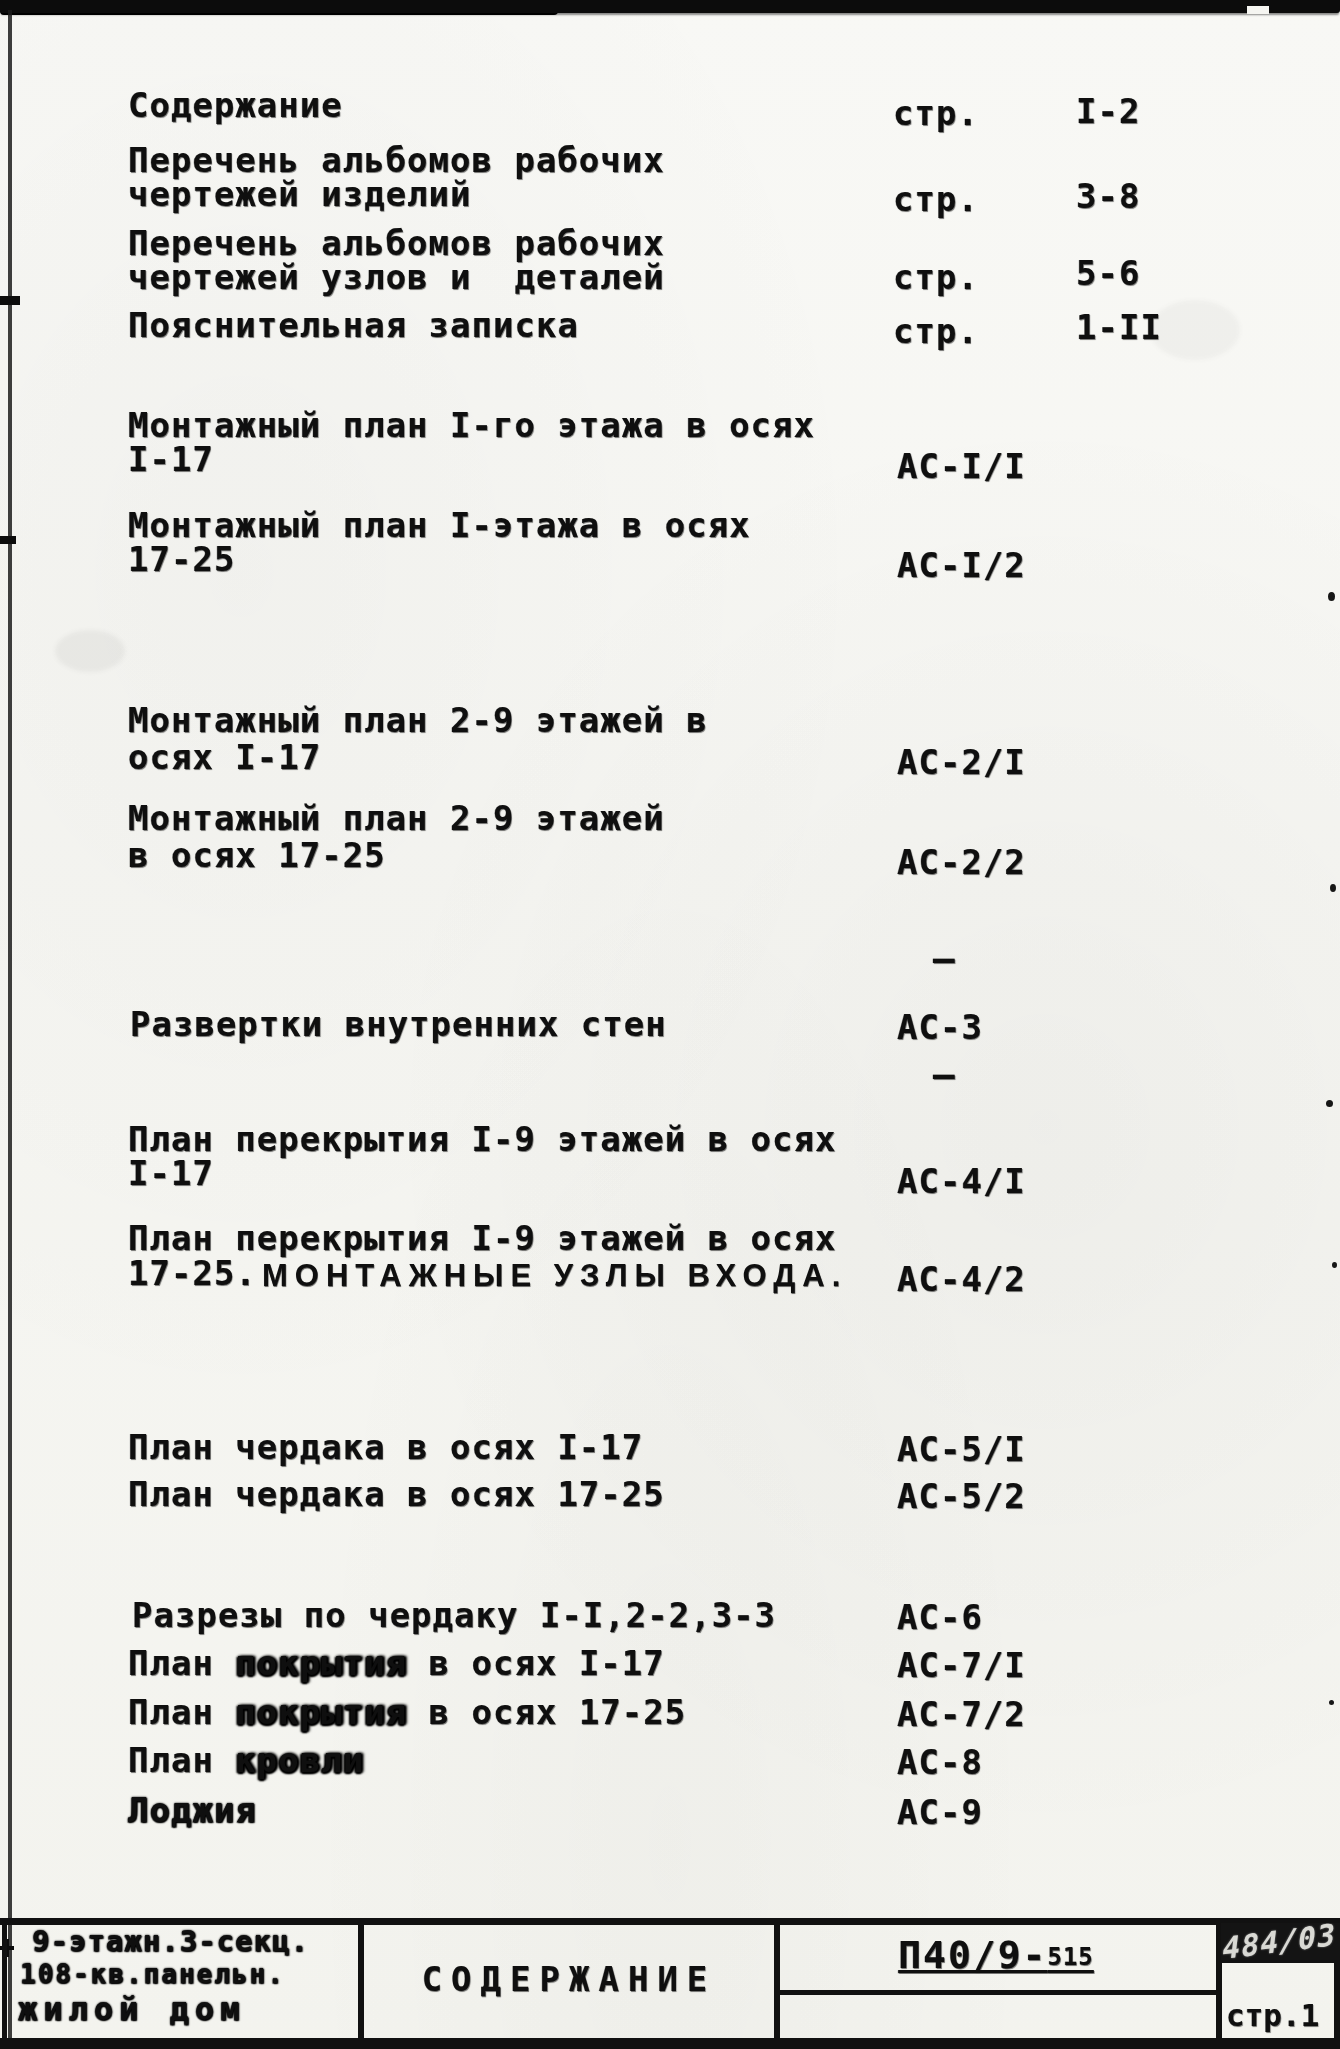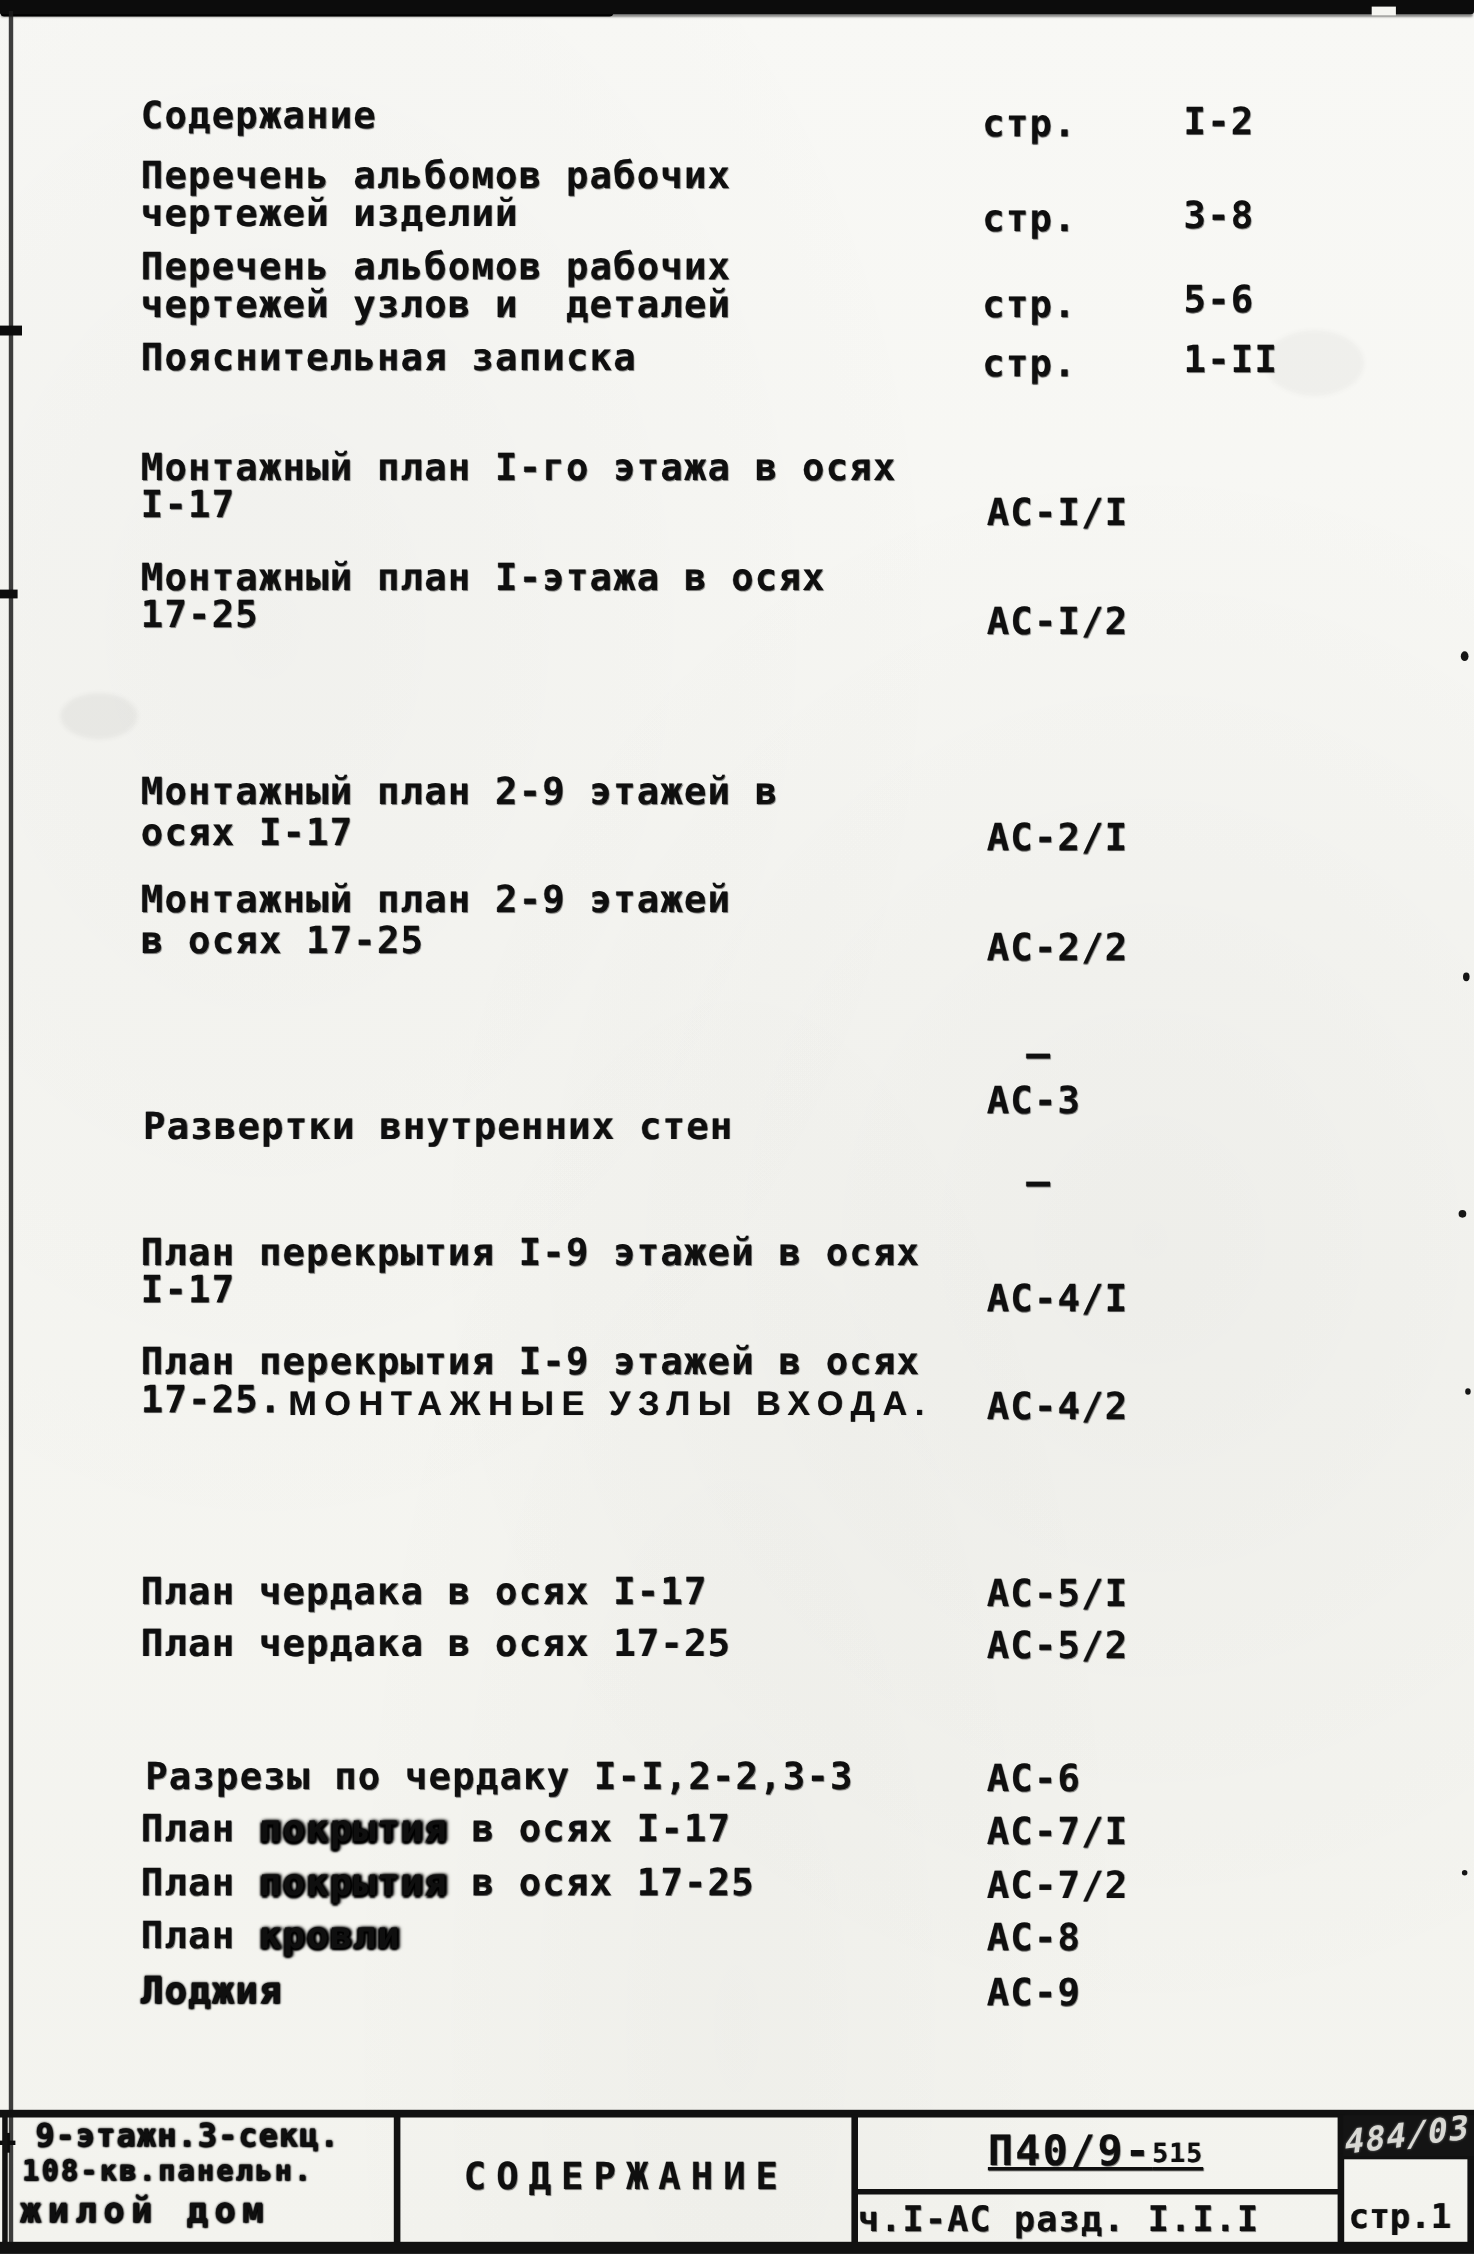--- a/index.html
+++ b/index.html
@@ -38,21 +38,21 @@
   
   .e0l1{left:128px;top:88px}   .e0r{left:893px;top:96px}  .e0p{left:1076px;top:94px}
   .e1l1{left:128px;top:143px}  .e1l2{left:128px;top:177px}.e1r{left:893px;top:182px}.e1p{left:1076px;top:179px}
   .e2l1{left:128px;top:226px}  .e2l2{left:128px;top:260px}.e2r{left:893px;top:260px}.e2p{left:1076px;top:256px}
   .e3l1{left:128px;top:308px}  .e3r{left:893px;top:314px} .e3p{left:1076px;top:310px}
   .e4l1{left:128px;top:408px}  .e4l2{left:128px;top:442px}.e4c{left:897px;top:449px}
   .e5l1{left:128px;top:508px}  .e5l2{left:128px;top:542px}.e5c{left:897px;top:548px}
   .e6l1{left:128px;top:703px}  .e6l2{left:128px;top:740px}.e6c{left:897px;top:745px}
   .e7l1{left:128px;top:801px}  .e7l2{left:128px;top:838px}.e7c{left:897px;top:845px}
   .e8d{left:933px;top:942px}
-  .e9l1{left:130px;top:1007px} .e9c{left:897px;top:984px}
+  .e9l1{left:130px;top:1007px} .e9c{left:897px;top:1010px}
   .e10d{left:933px;top:1058px}
   .e11l1{left:128px;top:1122px}.e11l2{left:128px;top:1156px}.e11c{left:897px;top:1164px}
   .e12l1{left:128px;top:1221px}.e12l2{left:128px;top:1256px}.e12h{left:262px;top:1259px}.e12c{left:897px;top:1262px}
   .e13l1{left:128px;top:1430px}.e13c{left:897px;top:1432px}
   .e14l1{left:128px;top:1477px}.e14c{left:897px;top:1479px}
   .e15l1{left:132px;top:1598px}.e15c{left:897px;top:1600px}
   .e16l1{left:128px;top:1646px}.e16c{left:897px;top:1648px}
   .e17l1{left:128px;top:1695px}.e17c{left:897px;top:1697px}
   .e18l1{left:128px;top:1743px}.e18c{left:897px;top:1745px}
   .e19l1{left:128px;top:1793px}.e19c{left:897px;top:1795px}
@@ -209,21 +209,20 @@
     <div class="tb-line tb-h3"></div>
     <div class="tb-line tb-h4"></div>
 
     <span class="t heavy tb-proj1">9-этажн.3-секц.</span>
     <span class="t heavy tb-proj2">108-кв.панельн.</span>
     <span class="t heavy tb-proj3">жилой дом</span>
 
     <span class="t tb-title">СОДЕРЖАНИЕ</span>
 
     <span class="t tb-code"><span>П40/9-</span><span class="tb-code-sub">515</span></span>
-    <span class="t tb-part">ч.I-АС разд. I.I.I</span>
 
     <div class="stamp-band">
       <span class="stamp-text">484/03</span>
     </div>
     <span class="t tb-page">стр.1</span>
 
     <div class="tb-line tb-bottom"></div>
     <div class="tb-bottom-blob"></div>
   </div>
 

